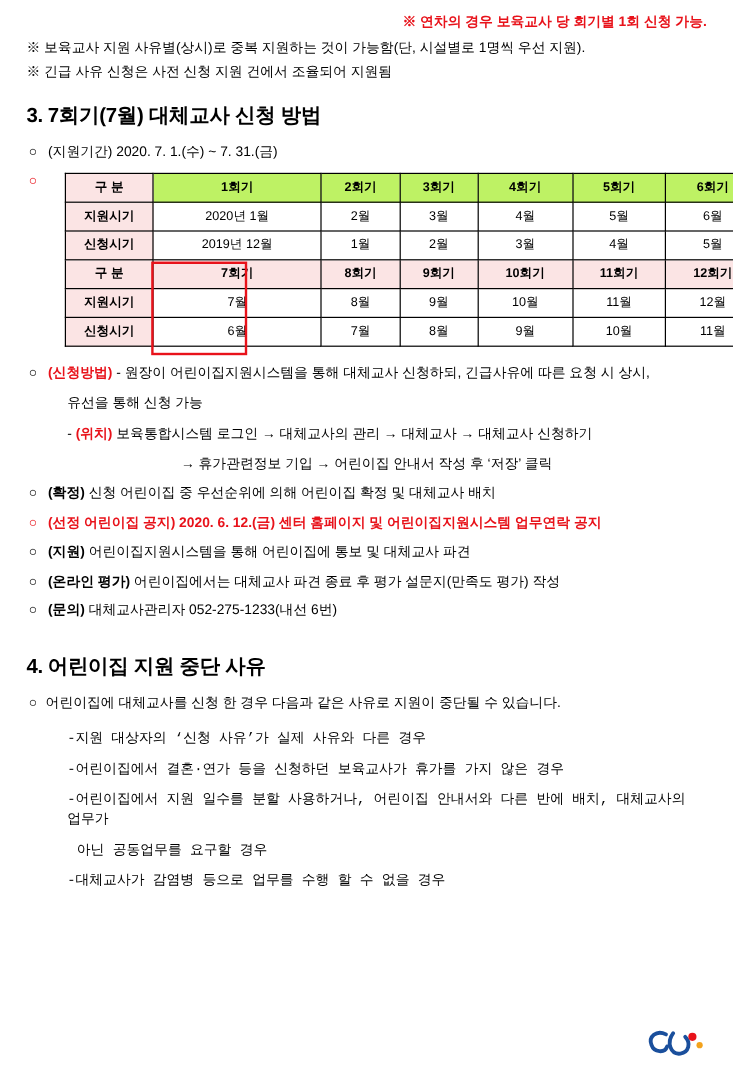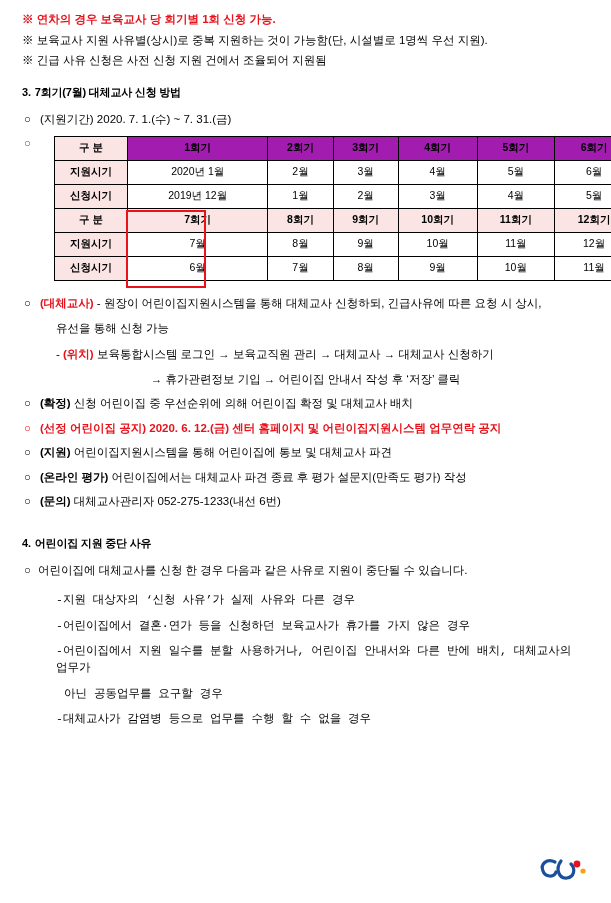--- a/index.html
+++ b/index.html
@@ -21,35 +21,36 @@
     width: 611px;
     height: 903px;
     padding: 0;
     box-sizing: border-box;
   }
   .inner {
     padding: 14px 22px 0 22px;
   }
   .red {
     color: #e8121a;
+    text-align: right;
   }
   .bold { font-weight: bold; }
 
   .top-note {
     font-size: 11.5px;
     line-height: 1.0;
     margin: 0 0 6px 0;
   }
   .top-note .line {
     margin-bottom: 9px;
     white-space: nowrap;
   }
 
   .section-title {
-    font-size: 11px;
+    font-size: 17px;
     font-weight: bold;
     margin: 18px 0 12px 0;
     letter-spacing: -0.2px;
   }
   .section-title .num {
     margin-right: 4px;
   }
 
   .bullet-line {
     font-size: 11.5px;
@@ -72,21 +73,21 @@
     font-size: 10.5px;
   }
   table.schedule td {
     border: 1px solid #000000;
     text-align: center;
     padding: 4px 0 5px 0;
     height: 14px;
     white-space: nowrap;
   }
   table.schedule td.hdr {
-    background: #a21caf;
+    background: #bef264;
     font-weight: bold;
   }
   table.schedule td.lbl {
     background: #fbe4e4;
     font-weight: bold;
     width: 72px;
   }
   table.schedule tr.group2 td {
     background: #fbe4e4;
     font-weight: bold;
@@ -229,27 +230,27 @@
           <td>10월</td>
           <td>11월</td>
         </tr>
       </tbody>
         </table>
       <div class="redbox" style="left:104px; top:74px; width:76px; height:74px;"></div>
     </div>
 
     <div class="sub-para">
       <span class="mark">○</span>
-      <span class="red bold">(대체교사)</span><span> - 원장이 어린이집지원시스템을 통해 대체교사 신청하되, 긴급사유에 따른 요청 시 상시,</span>
+      <span class="red bold">(신청방법)</span><span> - 원장이 어린이집지원시스템을 통해 대체교사 신청하되, 긴급사유에 따른 요청 시 상시,</span>
     </div>
     <div class="sub-para indent1">
       <span>유선을 통해 신청 가능</span>
     </div>
     <div class="sub-para indent1">
-      <span class="nowrap">- <span class="red bold">(위치)</span> <span>보육통합시스템 로그인 → 보육교직원 관리 → 대체교사 → 대체교사 신청하기</span></span>
+      <span class="nowrap">- <span class="red bold">(위치)</span> <span>보육통합시스템 로그인 → 대체교사의 관리 → 대체교사 → 대체교사 신청하기</span></span>
     </div>
     <div class="sub-para center-line">
       <span>→ 휴가관련정보 기입 → 어린이집 안내서 작성 후 ‘저장’ 클릭</span>
     </div>
 
     <div class="bullet-line">
       <span class="mark">○</span>
       <span class="bold">(확정)</span><span> 신청 어린이집 중 우선순위에 의해 어린이집 확정 및 대체교사 배치</span>
     </div>
 

